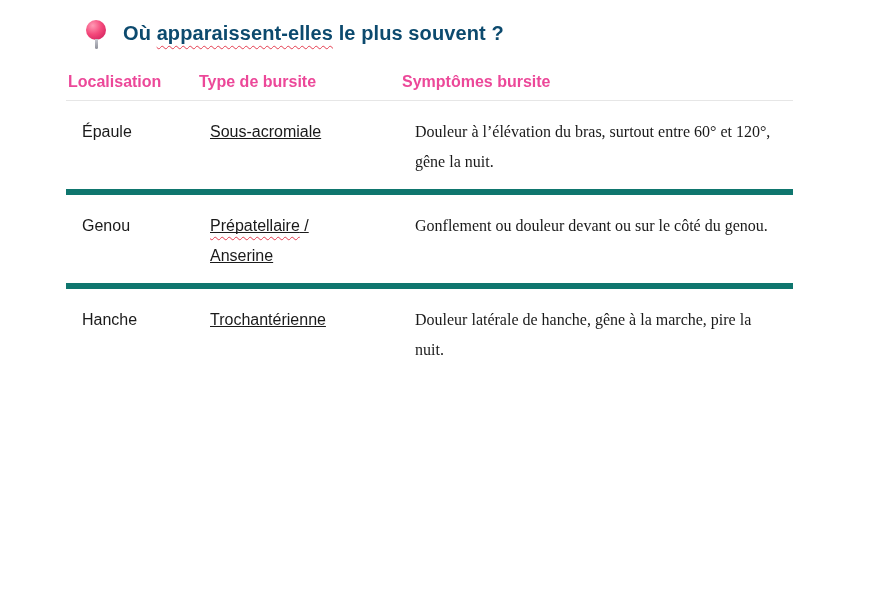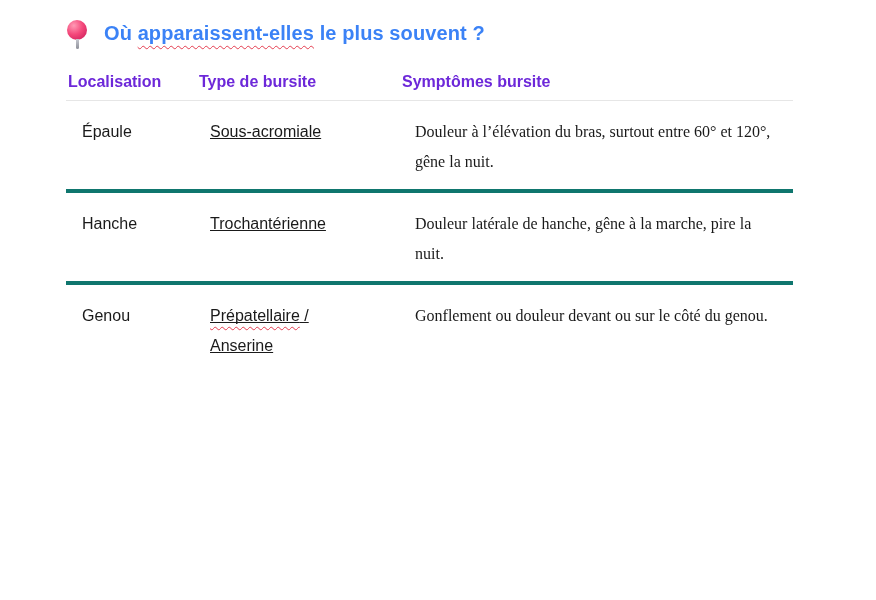--- a/index.html
+++ b/index.html
@@ -9,27 +9,27 @@
     font-family: "Liberation Sans", sans-serif;
     color: #0d0d0d;
     position: relative;
     overflow: hidden;
   }
   .page { position: absolute; inset: 0; background: #ffffff; }
 
   
   .heading {
     position: absolute;
-    left: 65px; top: 18px;
+    left: 84px; top: 18px;
     display: flex;
     align-items: center;
     gap: 15px;
     font-size: 20px;
     font-weight: 700;
-    color: #3b82f6;
+    color: #0c4a6e;
   }
   .pin {
     display: inline-flex;
     flex-direction: column;
     align-items: center;
     width: 24px;
     margin-top: 2px;
   }
   .pin-ball {
     width: 20px; height: 20px;
@@ -65,30 +65,30 @@
     color: #1a1a1a;
   }
   .bursite-table col.c1 { width: 131px; }
   .bursite-table col.c2 { width: 203px; }
   .bursite-table col.c3 { width: 393px; }
   .bursite-table th {
     text-align: left;
     font-weight: 700;
     font-size: 16px;
     line-height: 20px;
-    color: #6d28d9;
+    color: #ec4899;
     padding: 2px 8px 8px 2px;
     border-bottom: 1px solid #e6e6e6;
     white-space: nowrap;
   }
   .bursite-table td {
     vertical-align: top;
     line-height: 30px;
     padding: 16px 20px 12px 16px;
-    border-bottom: 4px solid #0f766e;
+    border-bottom: 6px solid #0f766e;
   }
   .bursite-table td.col-type { padding-left: 13px; padding-right: 28px; text-decoration: underline; }
   .bursite-table td.col-symptomes { padding-left: 15px; padding-right: 18px; font-family: Liberation Serif, serif; }
   .bursite-table tr:last-child td { border-bottom: none; }
 </style>
 </head>
 <body>
 
 <div class="page">
 
@@ -113,25 +113,25 @@
         <th>Symptômes bursite</th>
       </tr>
     </thead>
     <tbody>
       <tr>
         <td class="col-localisation">Épaule</td>
         <td class="col-type"><span>Sous-acromiale</span></td>
         <td class="col-symptomes">Douleur à l’élévation du bras, surtout entre 60° et 120°, gêne la nuit.</td>
       </tr>
       <tr>
+        <td class="col-localisation">Genou</td>
+        <td class="col-type"><span class="squiggle">Prépatellaire</span><span> / Anserine</span></td>
+        <td class="col-symptomes">Gonflement ou douleur devant ou sur le côté du genou.</td>
+      </tr>
+      <tr>
         <td class="col-localisation">Hanche</td>
         <td class="col-type"><span>Trochantérienne</span></td>
         <td class="col-symptomes">Douleur latérale de hanche, gêne à la marche, pire la nuit.</td>
-      </tr>
-      <tr>
-        <td class="col-localisation">Genou</td>
-        <td class="col-type"><span class="squiggle">Prépatellaire</span><span> / Anserine</span></td>
-        <td class="col-symptomes">Gonflement ou douleur devant ou sur le côté du genou.</td>
       </tr>
     </tbody>
   </table>
 
 </div>
 
 </body></html>

